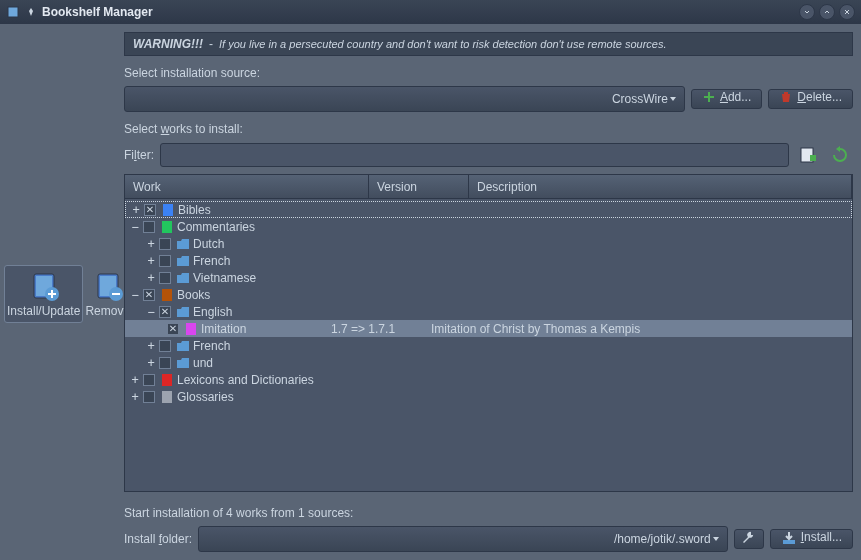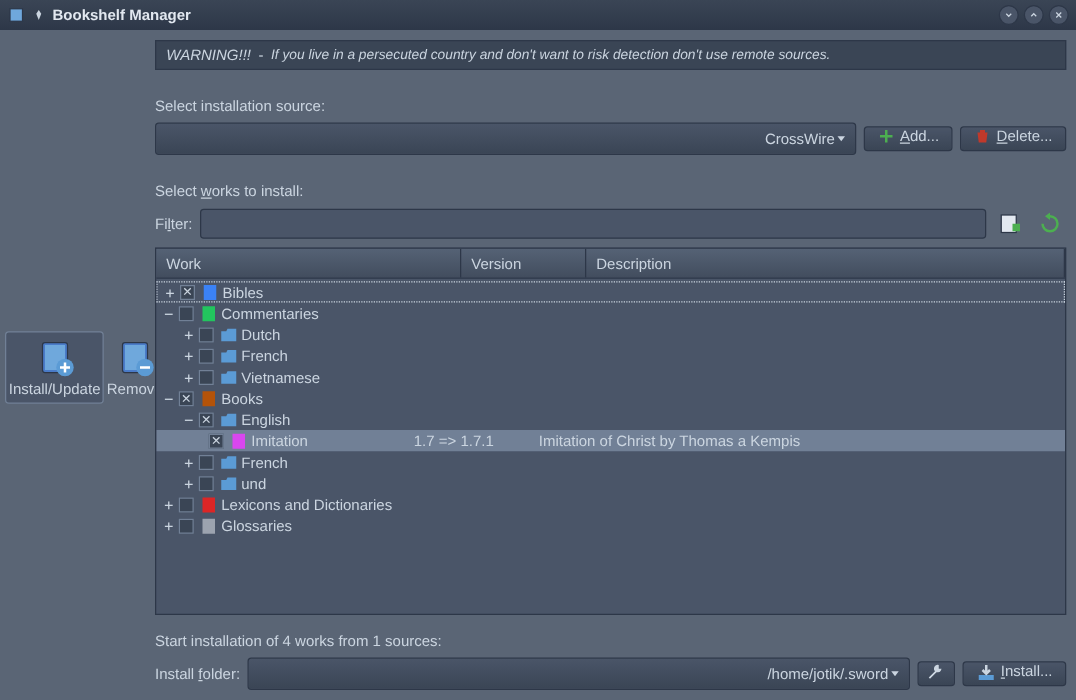--- a/index.html
+++ b/index.html
@@ -11,23 +11,23 @@
 .titlebar-controls { display: flex; gap: 4px; }
 .titlebar-btn { width: 16px; height: 16px; border-radius: 50%; background: #4a5568; border: 1px solid #2d3748; display: flex; align-items: center; justify-content: center; cursor: pointer; }
 .content { flex: 1; display: flex; background: #5a6575; padding: 4px; gap: 4px; }
 .sidebar { width: 112px; display: flex; align-items: center; padding-top: 4px; }
 .sidebar-item { width: 100%; display: flex; flex-direction: column; align-items: center; padding: 4px 2px; cursor: pointer; border-radius: 3px; }
 .sidebar-item.selected { background: #4a5568; border: 1px solid #718096; }
 .sidebar-icon { width: 32px; height: 32px; margin-bottom: 2px; display: flex; align-items: center; justify-content: center; }
 .sidebar-label { font-size: 12px; text-align: center; }
 .main { flex: 1; display: flex; flex-direction: column; gap: 6px; padding: 4px; }
 .warning-box { background: #3a4555; border: 1px solid #2d3748; padding: 4px 8px; display: flex; align-items: center; gap: 6px; }
-.warning-title { font-weight: normal; font-style: italic; }
+.warning-title { font-weight: bold; font-style: italic; }
 .warning-text { font-size: 11px; font-style: italic; }
-.section-label { color: #cbd5e0; margin-top: 16px; }
+.section-label { color: #cbd5e0; margin-top: 4px; }
 .underline { text-decoration: underline; }
 .row { display: flex; align-items: center; gap: 6px; }
 .row.spread { width: 100%; }
 .select { flex: 1; height: 26px; background: linear-gradient(to bottom, #4a5568, #3a4555); border: 1px solid #2d3748; border-radius: 3px; padding: 0 6px; display: flex; align-items: center; justify-content: flex-end; cursor: pointer; }
 .btn { height: 20px; background: linear-gradient(to bottom, #4a5568, #3a4555); border: 1px solid #2d3748; border-radius: 3px; padding: 0 10px; display: flex; align-items: flex-start; gap: 4px; cursor: pointer; color: #cbd5e0; }
 .filter-row { display: flex; align-items: center; gap: 6px; }
 .filter-input { flex: 1; height: 24px; background: #4a5568; border: 1px solid #2d3748; border-radius: 3px; padding: 0 6px; }
 .icon-btn { width: 26px; height: 26px; background: transparent; border: none; display: flex; align-items: center; justify-content: center; cursor: pointer; }
 .tree-container { flex: 1; border: 1px solid #2d3748; background: #4a5568; display: flex; flex-direction: column; overflow: hidden; }
 .tree-header { display: flex; height: 24px; background: linear-gradient(to bottom, #556275, #424d5e); border-bottom: 1px solid #2d3748; }

